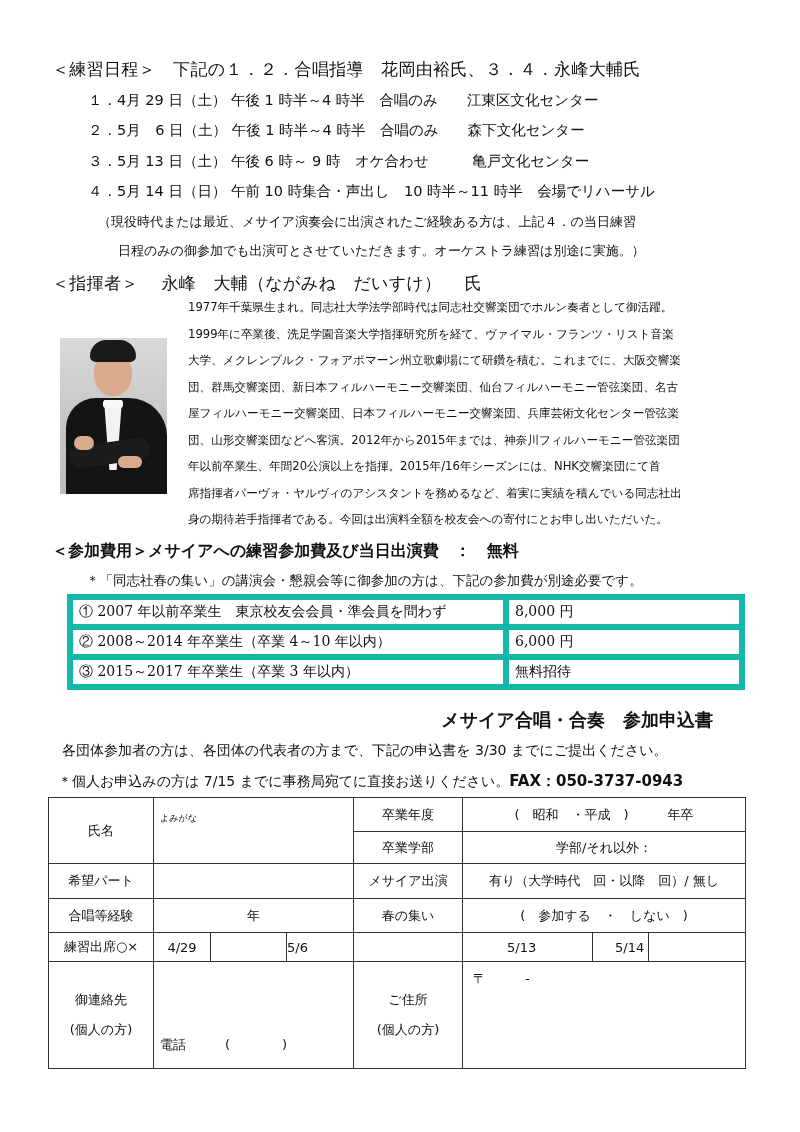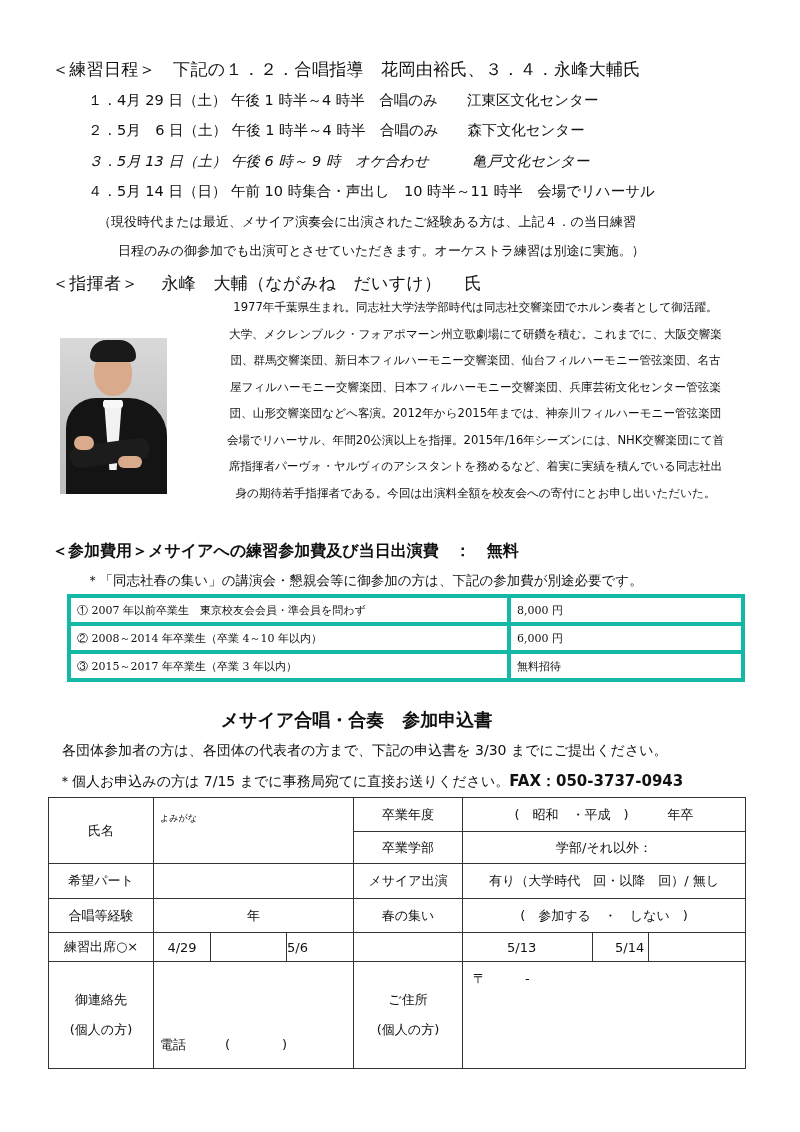--- a/index.html
+++ b/index.html
@@ -5,21 +5,21 @@
   html, body { margin: 0; padding: 0; background: #ffffff; }
   body {
     width: 800px; height: 1132px; position: relative; overflow: hidden;
     font-family: "DejaVu Sans", "Liberation Sans", sans-serif;
     color: #111111;
   }
   .abs { position: absolute; white-space: nowrap; }
   .h-section { font-size: 17px; letter-spacing: 0.3px; }
   .sched { font-size: 14.5px; }
   .note { font-size: 13px; }
-  .bio { font-size: 11.6px; line-height: 26.5px; white-space: normal; text-align: center; }
+  .bio { font-size: 11.6px; line-height: 26.5px; white-space: normal; }
   .fee-head { font-size: 16px; font-weight: bold; }
   .serif { font-family: "DejaVu Serif", "Liberation Serif", serif; }
 
   
   .photo {
     position: absolute; left: 60px; top: 338px; width: 107px; height: 156px;
     background: linear-gradient(180deg, #d9d9d9 0%, #c4c4c4 60%, #bdbdbd 100%);
     overflow: hidden;
   }
   .photo .hair { position:absolute; left:30px; top:2px; width:46px; height:22px; background:#1a1a1a; border-radius:22px 22px 8px 8px; }
@@ -28,21 +28,21 @@
   .photo .shirt { position:absolute; left:44px; top:62px; width:18px; height:70px; background:#f2f2f2; clip-path: polygon(0 0,100% 0,70% 100%,30% 100%); }
   .photo .tie { position:absolute; left:43px; top:62px; width:20px; height:8px; background:#f8f8f8; border-radius:3px; }
   .photo .arm { position:absolute; left:10px; top:104px; width:80px; height:22px; background:#1c1c1c; border-radius:10px; transform: rotate(-8deg); }
   .photo .hand1 { position:absolute; left:14px; top:98px; width:20px; height:14px; background:#d9ab8c; border-radius:7px; }
   .photo .hand2 { position:absolute; left:58px; top:118px; width:24px; height:12px; background:#d9ab8c; border-radius:6px; }
 
   
   table { border-collapse: collapse; }
   .fee-table { position: absolute; left: 67px; top: 594px; width: 678px; }
   .fee-table td {
-    border: 4px solid #14b8a6; height: 24px; padding: 0 6px; font-size: 11px; margin-left: 36px;
+    border: 6px solid #14b8a6; height: 24px; padding: 0 6px; font-size: 14px; margin-left: 36px;
   }
   .fee-table td.c2 { width: 218px; }
 
   
   .form-table { position: absolute; left: 48px; top: 797px; width: 697px; table-layout: fixed; }
   .form-table td {
     border: 1px solid #333; font-size: 13px; text-align: center; vertical-align: middle;
     padding: 0; overflow: hidden;
   }
   .form-table td.left { text-align: left; padding-left: 6px; margin-left: 18px; }
@@ -51,45 +51,46 @@
   .contact-lines { position: absolute; left: 6px; top: 8px; font-size: 13px; line-height: 30px; text-align: left; white-space: pre; }
   .addr-line { position: absolute; left: 10px; top: 8px; font-size: 13px; white-space: pre; }
   .two-line { line-height: 30px; }
 </style>
 </head>
 <body>
 
 <div class="abs h-section" style="left:52px;top:58px;">＜練習日程＞　下記の１．２．合唱指導　花岡由裕氏、３．４．永峰大輔氏</div>
 <div class="abs sched" style="left:88px;top:91px;">１．4月 29 日（土）  午後 1 時半～4 時半　合唱のみ　　江東区文化センター</div>
 <div class="abs sched" style="left:88px;top:121px;">２．5月　6 日（土）  午後 1 時半～4 時半　合唱のみ　　森下文化センター</div>
-<div class="abs sched" style="left:88px;top:152px;font-style:italic;">３．5月 13 日（土）  午後 6 時～ 9 時　オケ合わせ　　　亀戸文化センター</div>
+<div class="abs sched" style="left:88px;top:152px;">３．5月 13 日（土）  午後 6 時～ 9 時　オケ合わせ　　　亀戸文化センター</div>
 <div class="abs sched" style="left:88px;top:182px;">４．5月 14 日（日）  午前 10 時集合・声出し　10 時半～11 時半　会場でリハーサル</div>
 <div class="abs note" style="left:98px;top:213px;text-align:center;">（現役時代または最近、メサイア演奏会に出演されたご経験ある方は、上記４．の当日練習</div>
 <div class="abs note" style="left:118px;top:242px;">日程のみの御参加でも出演可とさせていただきます。オーケストラ練習は別途に実施。）</div>
 
 <div class="abs h-section" style="left:52px;top:272px;">＜指揮者＞　 永峰　大輔（ながみね　だいすけ）　 氏</div>
 
 <div class="photo" title="conductor portrait in tuxedo with arms crossed">
   <div class="suit"></div>
   <div class="shirt"></div>
   <div class="tie"></div>
   <div class="face"></div>
   <div class="hair"></div>
   <div class="arm"></div>
   <div class="hand1"></div>
   <div class="hand2"></div>
 </div>
 
 <div class="abs bio" style="left:188px;top:294px;width:575px;">
   <div>1977年千葉県生まれ。同志社大学法学部時代は同志社交響楽団でホルン奏者として御活躍。</div>
+  <div>1999年に卒業後、洗足学園音楽大学指揮研究所を経て、ヴァイマル・フランツ・リスト音楽</div>
   <div>大学、メクレンブルク・フォアポマーン州立歌劇場にて研鑽を積む。これまでに、大阪交響楽</div>
   <div>団、群馬交響楽団、新日本フィルハーモニー交響楽団、仙台フィルハーモニー管弦楽団、名古</div>
   <div>屋フィルハーモニー交響楽団、日本フィルハーモニー交響楽団、兵庫芸術文化センター管弦楽</div>
   <div>団、山形交響楽団などへ客演。2012年から2015年までは、神奈川フィルハーモニー管弦楽団</div>
-  <div>会場でリハーサル、年間20公演以上を指揮。2015年/16年シーズンには、NHK交響楽団にて首</div>
+  <div>年以前卒業生、年間20公演以上を指揮。2015年/16年シーズンには、NHK交響楽団にて首</div>
   <div>席指揮者パーヴォ・ヤルヴィのアシスタントを務めるなど、着実に実績を積んでいる同志社出</div>
   <div>身の期待若手指揮者である。今回は出演料全額を校友会への寄付にとお申し出いただいた。</div>
 </div>
 
 <div class="abs fee-head" style="left:52px;top:541px;">＜参加費用＞メサイアへの練習参加費及び当日出演費　：　無料</div>
 <div class="abs" style="left:86px;top:572px;font-size:13.5px;">＊「同志社春の集い」の講演会・懇親会等に御参加の方は、下記の参加費が別途必要です。</div>
 
 <table class="fee-table serif">
   <tbody>
       <tr>
@@ -100,21 +101,21 @@
     <td>② 2008～2014 年卒業生（卒業 4～10 年以内）</td>
     <td class="c2">6,000 円</td>
   </tr>
   <tr>
     <td>③ 2015～2017 年卒業生（卒業 3 年以内）</td>
     <td class="c2">無料招待</td>
   </tr>
 </tbody>
   </table>
 
-<div class="abs" style="left:0;width:713px;top:708px;text-align:center;font-size:18px;font-weight:bold;">メサイア合唱・合奏　参加申込書</div>
+<div class="abs" style="left:0;width:713px;top:708px;text-align:right;font-size:18px;font-weight:bold;">メサイア合唱・合奏　参加申込書</div>
 <div class="abs" style="left:62px;top:742px;font-size:14px;">各団体参加者の方は、各団体の代表者の方まで、下記の申込書を 3/30 までにご提出ください。</div>
 <div class="abs" style="left:58px;top:772px;font-size:14px;">
   <span>＊個人お申込みの方は 7/15 までに事務局宛てに直接お送りください。</span><span style="font-weight:bold;font-size:15px;">FAX：050-3737-0943</span>
 </div>
 
 <table class="form-table">
   <colgroup>
     <col style="width:105px">
     <col style="width:57px">
     <col style="width:76px">

